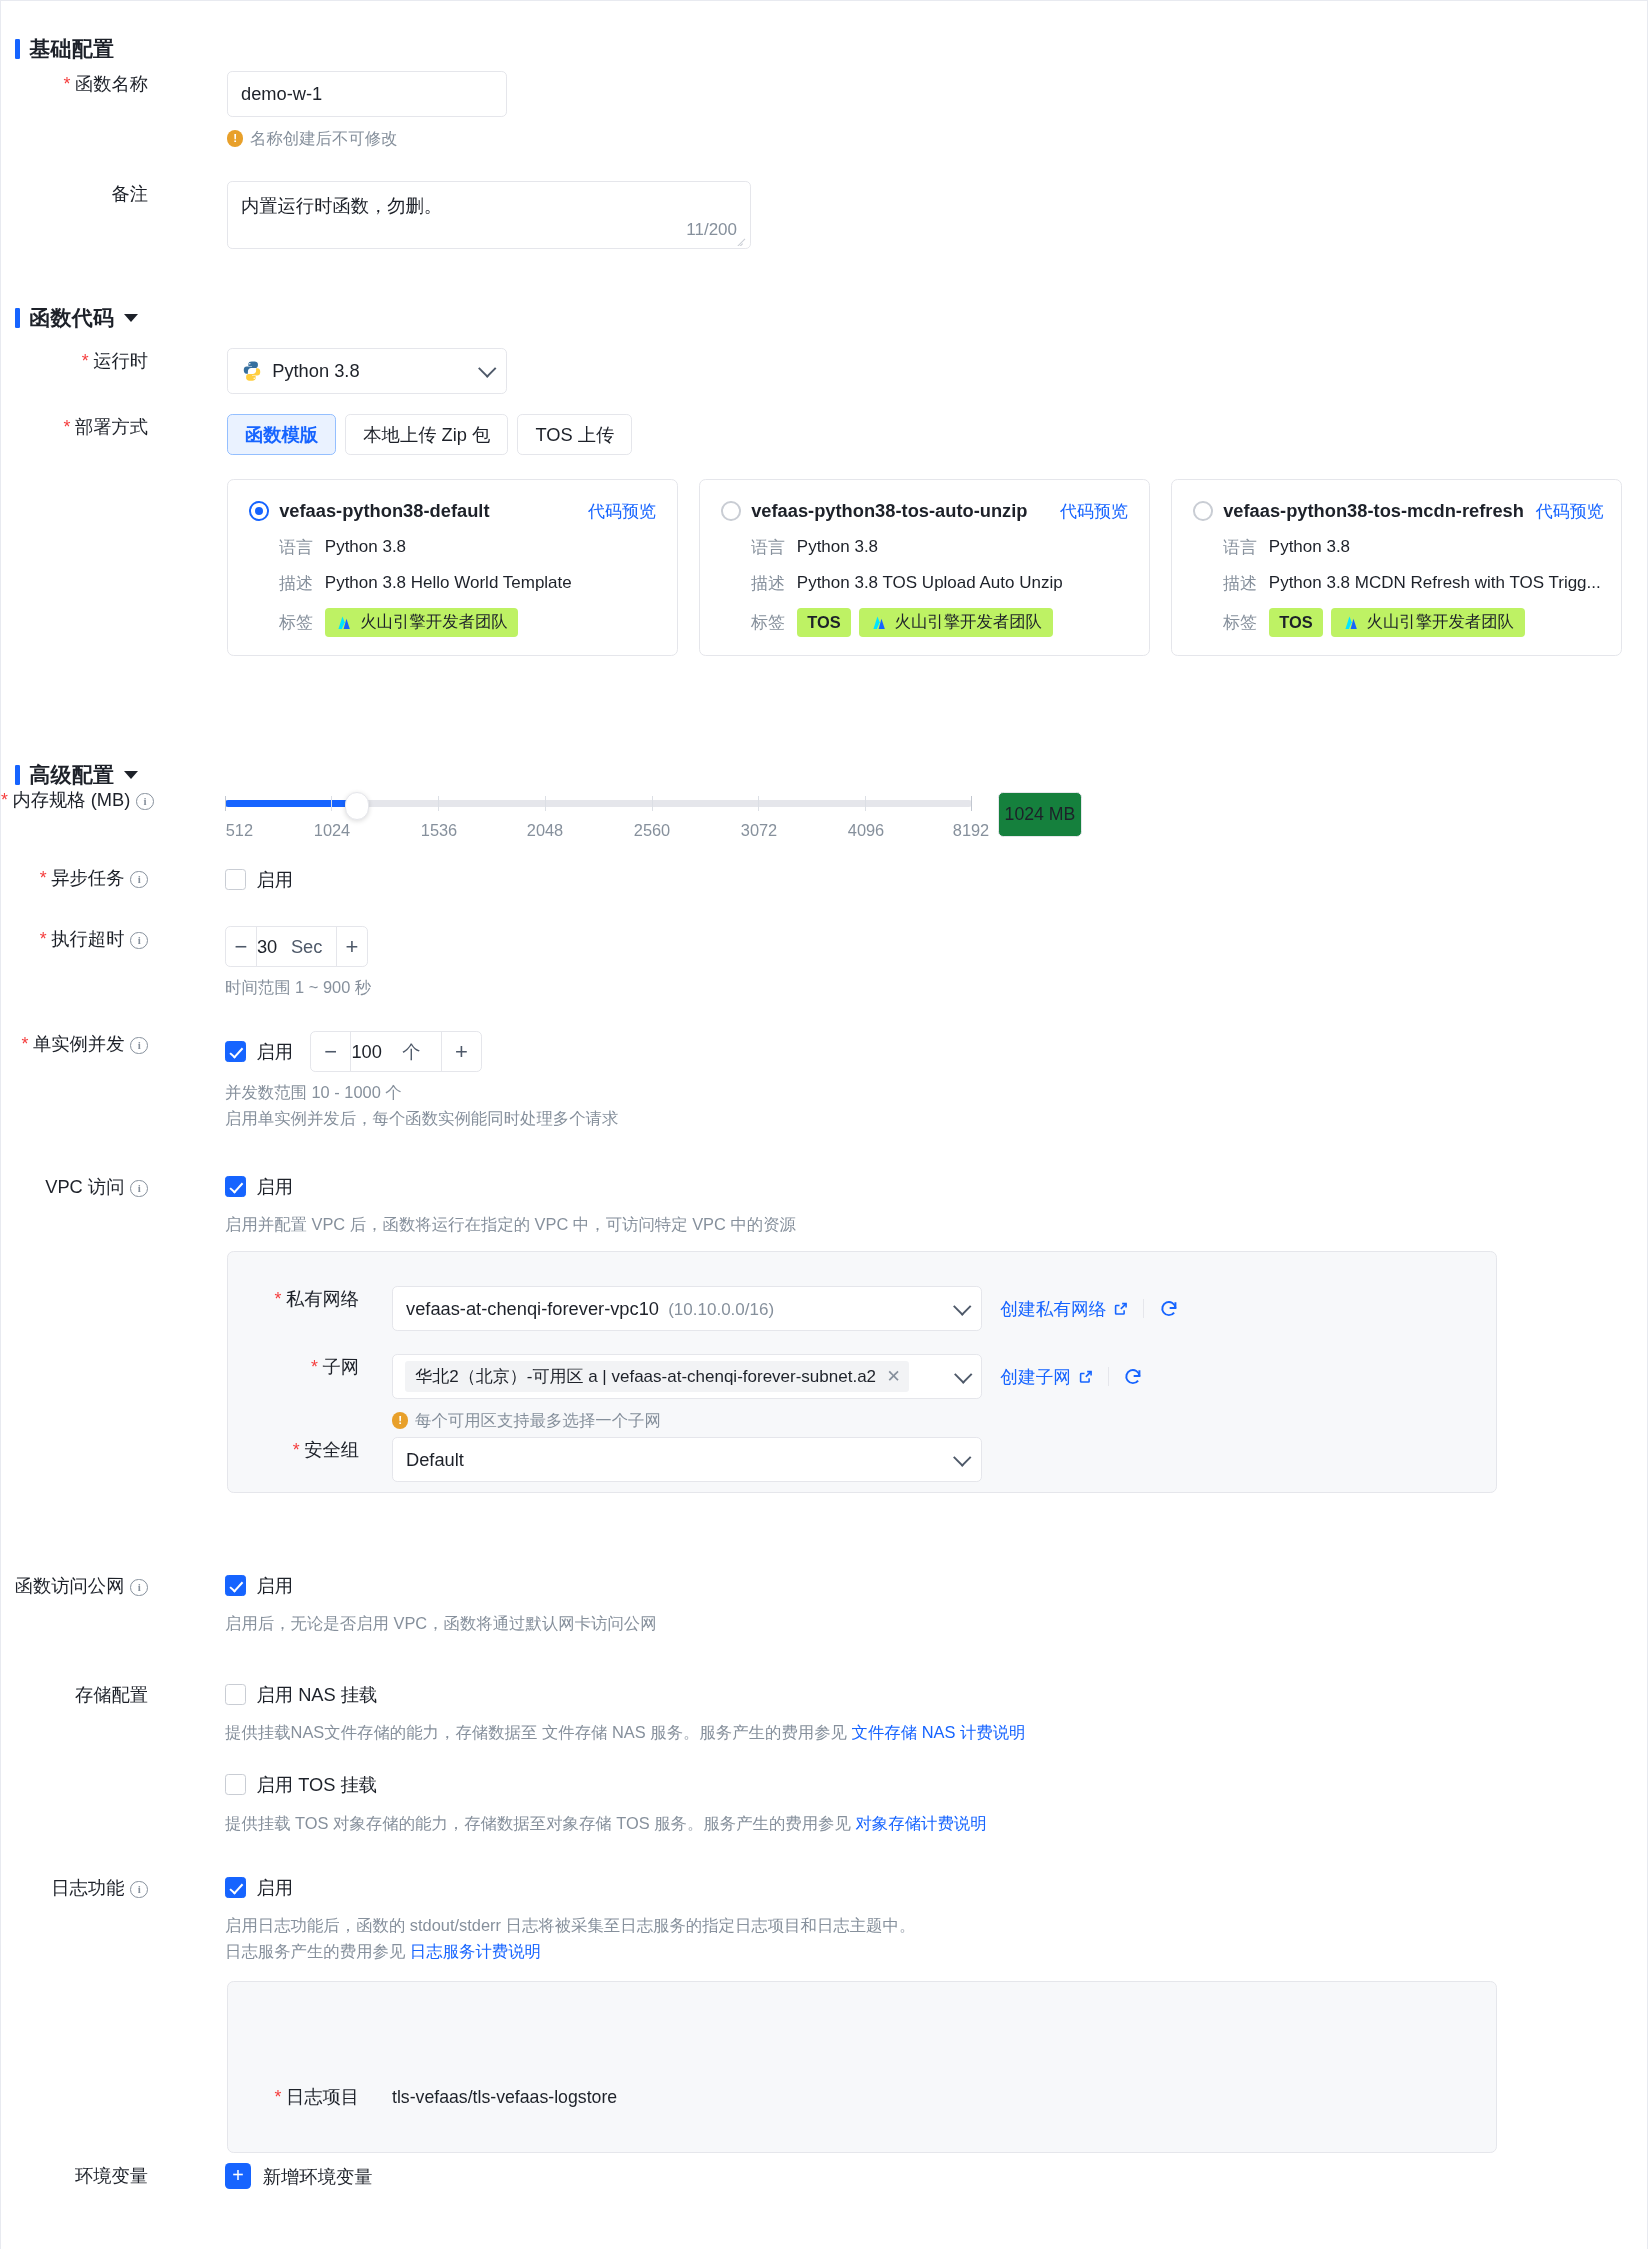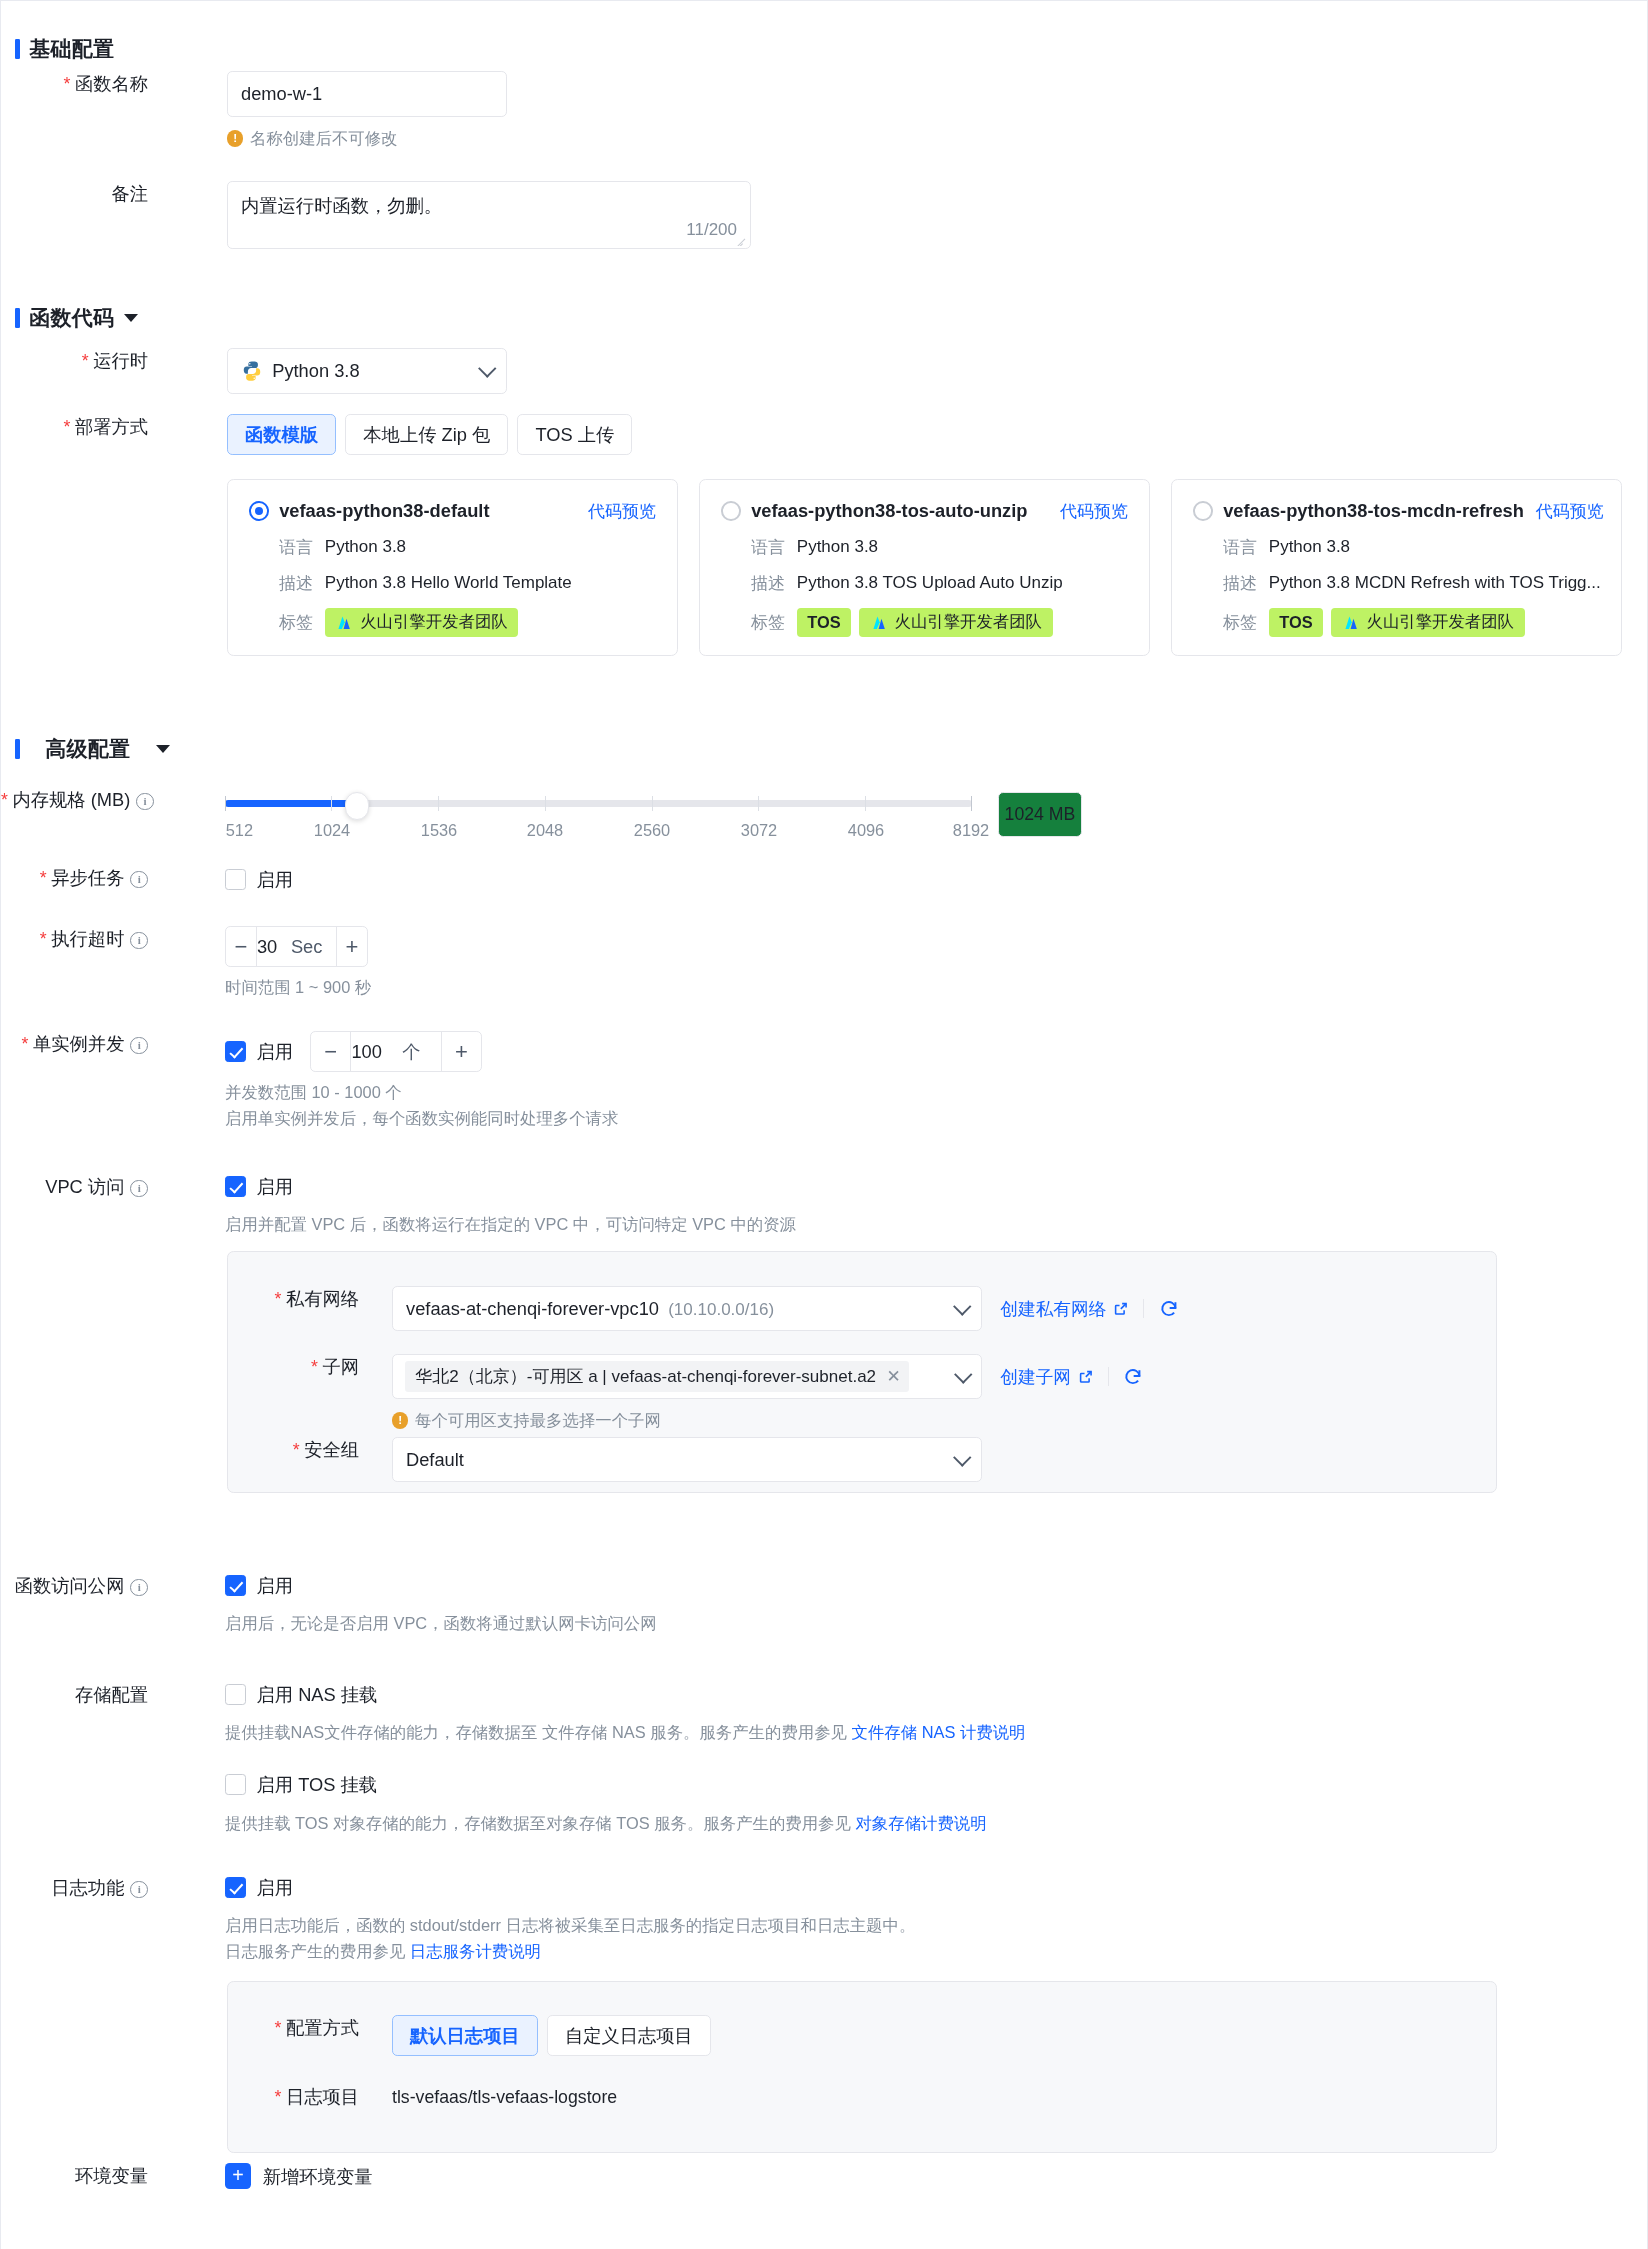--- a/index.html
+++ b/index.html
@@ -380,21 +380,21 @@
               <path fill="#00e5ff" d="M6 24 13 2l4 10-5 12z"></path>
               <path fill="#1664ff" d="M15 24 20 6l6 18z"></path>
             </svg>
             <span>火山引擎开发者团队</span>
           </span>
         </span>
       </div>
     </div>
   </div>
 
-  <div class="sec-head" style="position:absolute;left:14.4px;top:734px;gap:16px;">
+  <div class="sec-head" style="position:absolute;left:14.4px;top:760px;">
     <span class="sec-bar"></span>
     <span>高级配置</span>
     <span class="caret"></span>
   </div>
 
   <div class="row" style="position:absolute;left:0;top:786px;width:1572px;align-items:flex-start;">
     <div class="lbl">
       <span class="req">*</span><span>内存规格 (MB)</span><span class="info-i">i</span>
     </div>
     <div style="margin-left:77px;display:flex;align-items:flex-start;">
@@ -610,31 +610,20 @@
         <span class="cb-lbl">启用</span>
       </div>
       <div class="hint" style="margin-top:14.4px;">启用日志功能后，函数的 stdout/stderr 日志将被采集至日志服务的指定日志项目和日志主题中。</div>
       <div class="hint" style="margin-top:3.9px;">
         <span>日志服务产生的费用参见 </span><a class="lnk" href="#">日志服务计费说明</a>
       </div>
     </div>
   </div>
 
   <div class="panel" style="position:absolute;left:226px;top:1980px;width:1270px;height:172px;">
-    <div class="row" style="position:absolute;left:0;top:33px;width:1270px;">
-      <div class="lbl">
-        <span class="req">*</span><span>配置方式</span>
-      </div>
-      <div style="margin-left:33px;">
-        <div class="tabs">
-          <div class="tab active">默认日志项目</div>
-          <div class="tab">自定义日志项目</div>
-        </div>
-      </div>
-    </div>
     <div class="row" style="position:absolute;left:0;top:102px;width:1270px;">
       <div class="lbl">
         <span class="req">*</span><span>日志项目</span>
       </div>
       <div style="margin-left:33px;font-size:17.7px;color:#1d2129;line-height:26px;">tls-vefaas/tls-vefaas-logstore</div>
     </div>
   </div>
 
   <div class="row" style="position:absolute;left:0;top:2162px;width:1572px;">
     <div class="lbl">

